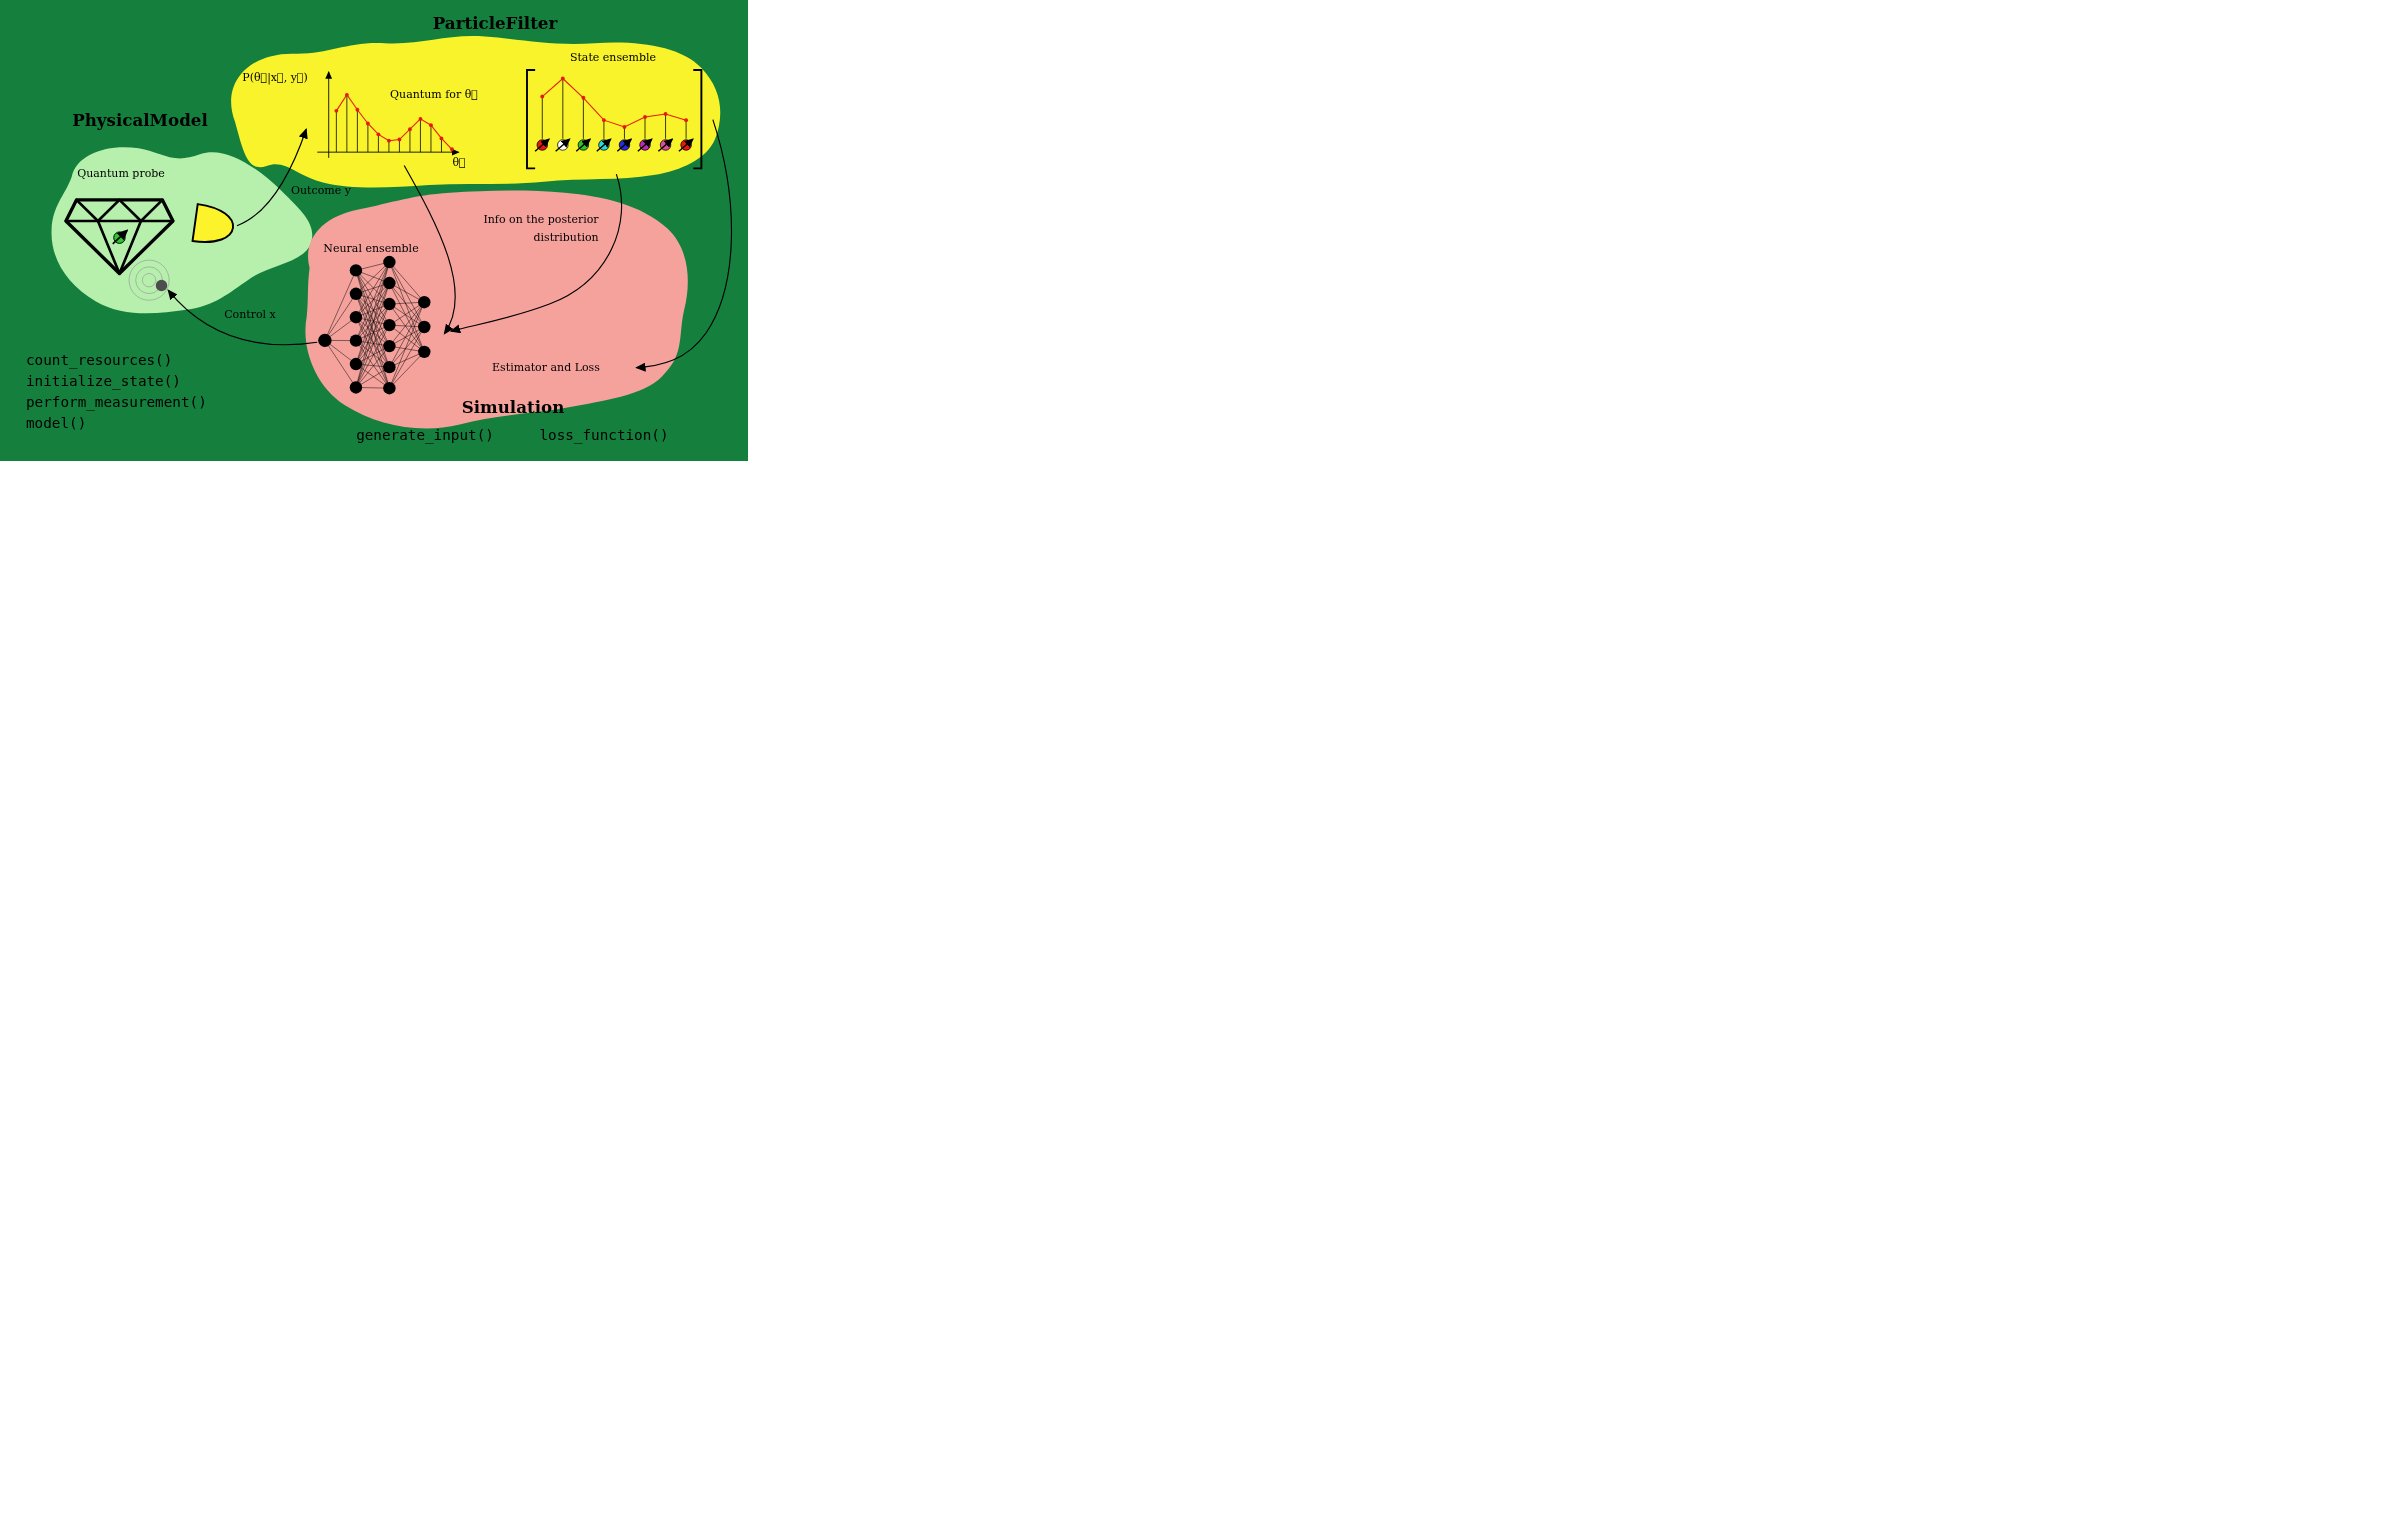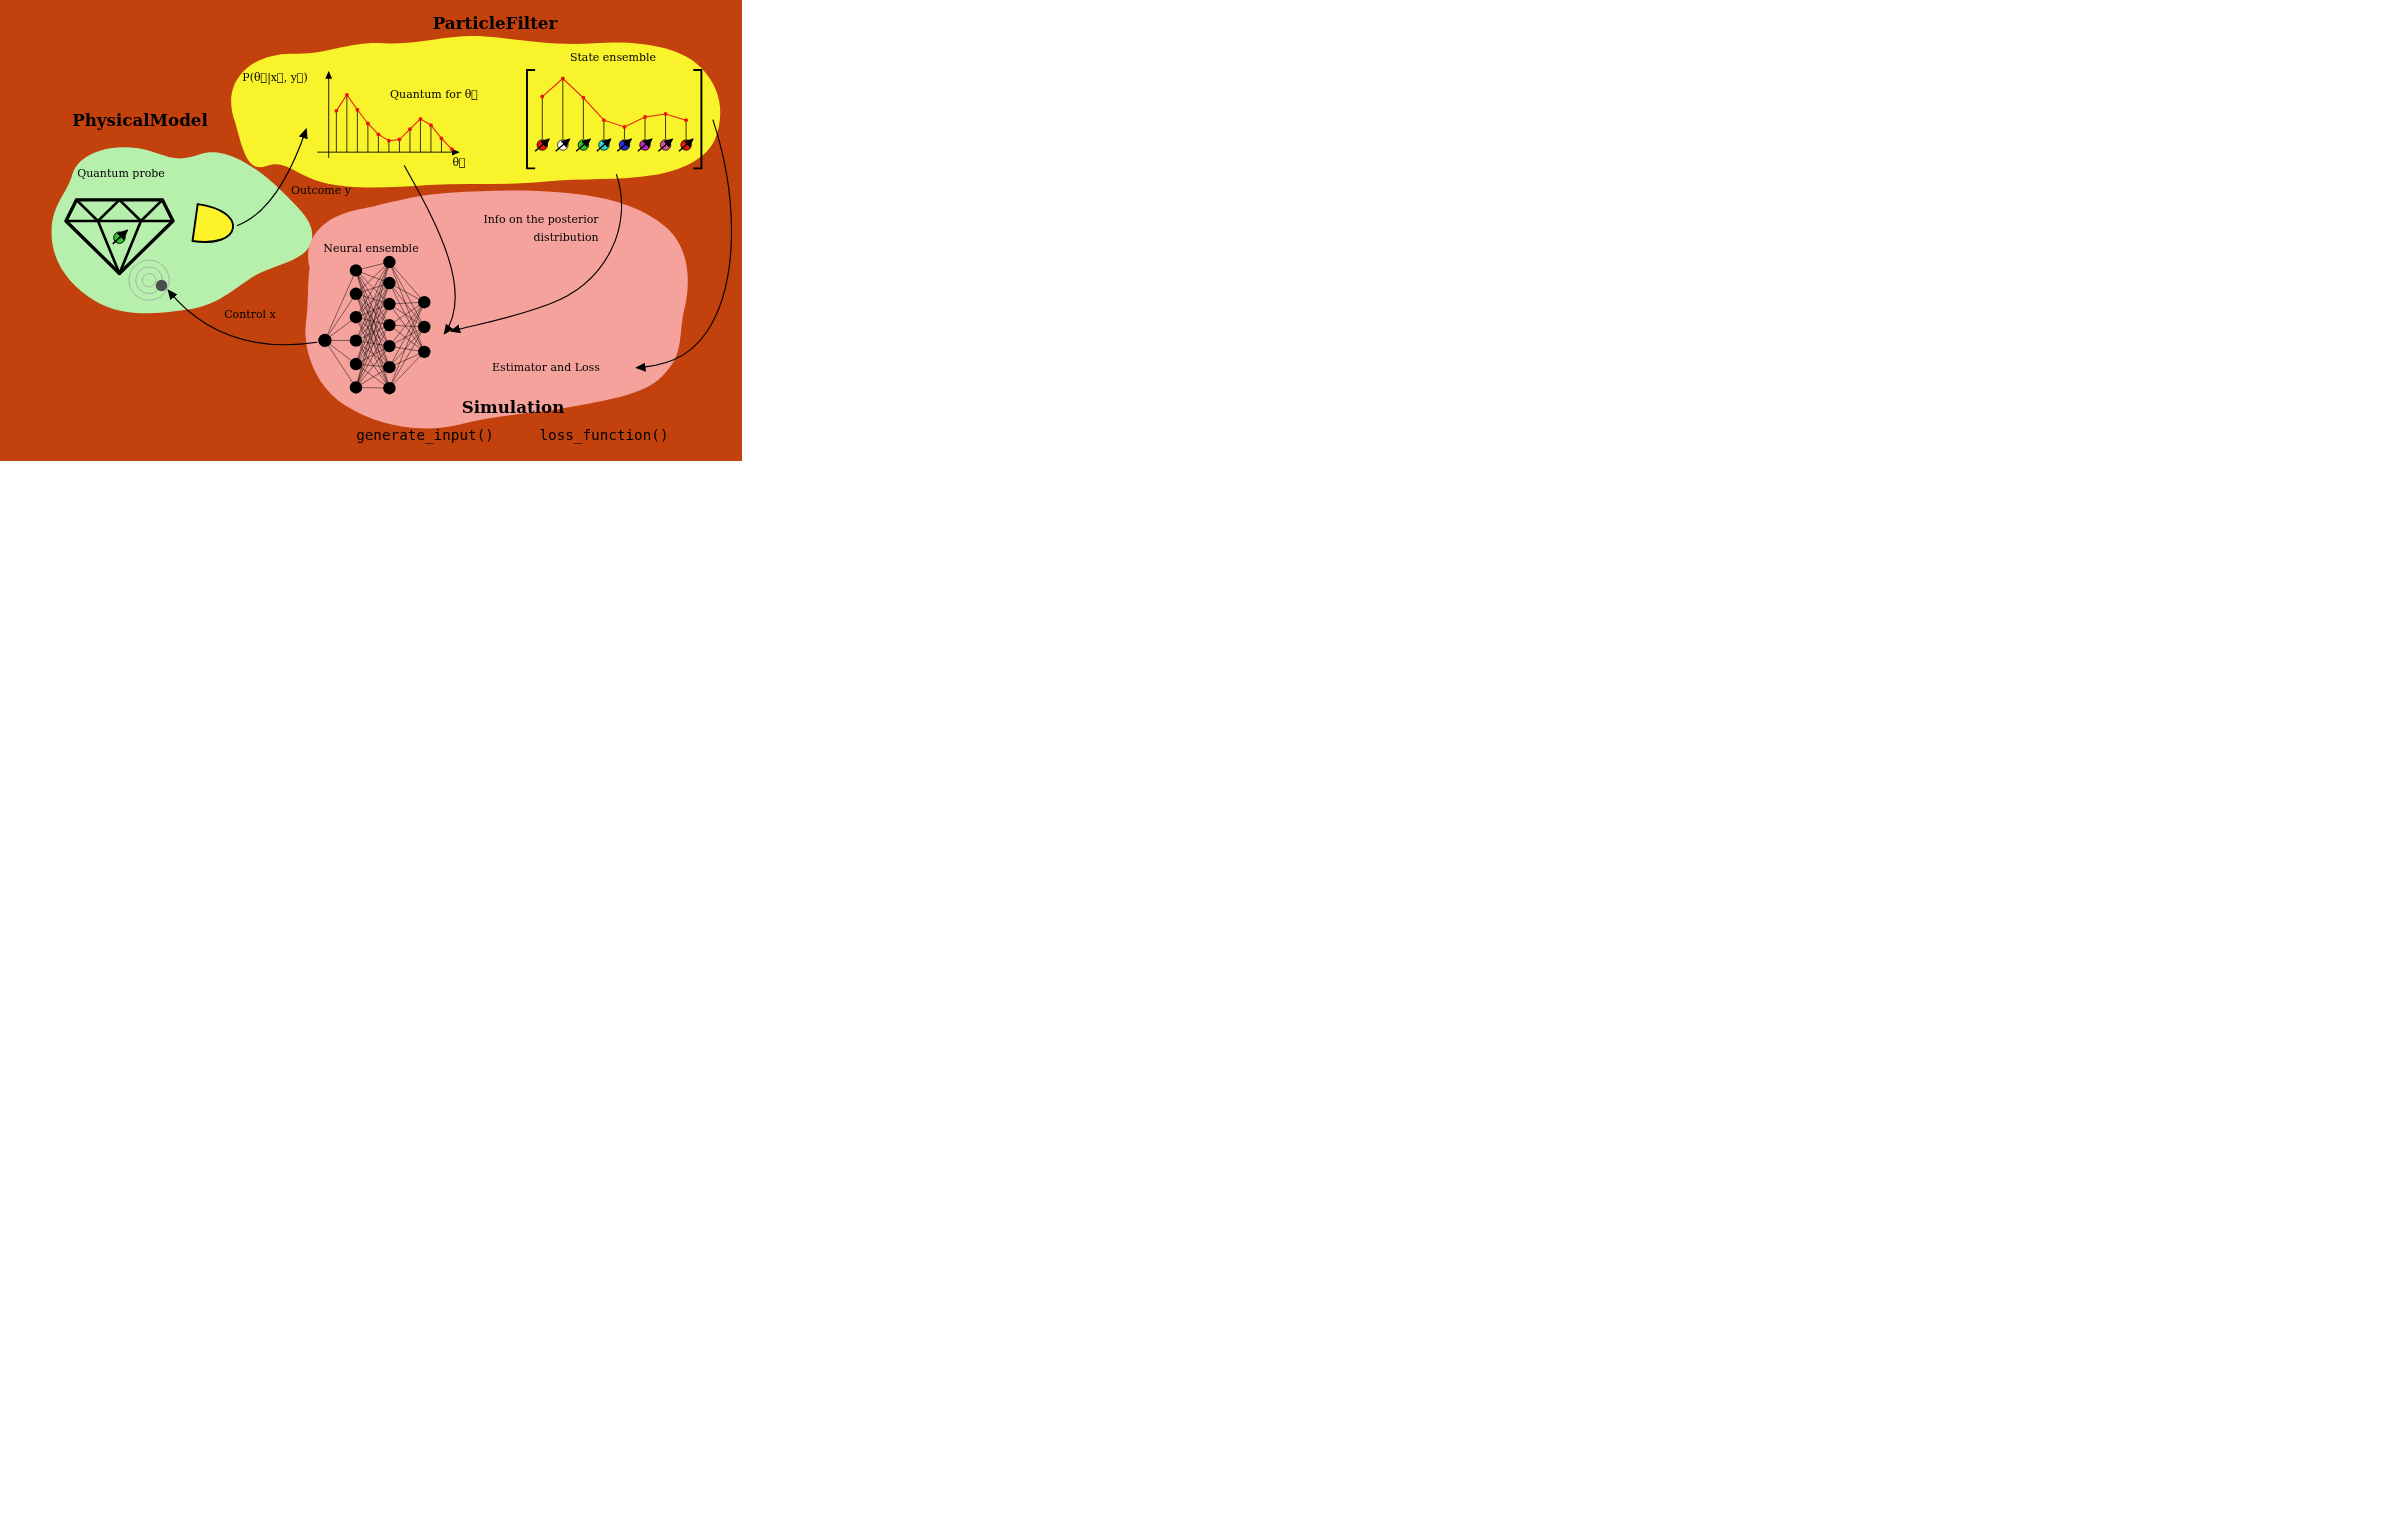--- a/index.html
+++ b/index.html
@@ -1,18 +1,18 @@
 <!DOCTYPE html>
 <html style="font-size:7.6px"><head>
 <meta charset="utf-8">
 <style>
   html,body{margin:0;padding:0;background:#ffffff;}
   .canvas{
-    position:relative;width:742px;height:461px;background:#c2410c;overflow:hidden;
-    font-family:"DejaVu Serif","Liberation Serif",serif;color:#000;
+    position:relative;width:742px;height:461px;background:#15803d;overflow:hidden;
+    font-family:"DejaVu Serif","Liberation Serif",serif;color:#000;padding-left:6px;
   }
   .canvas svg{position:absolute;left:0;top:0;}
   .lbl{position:absolute;transform:translate(-50%,-50%);white-space:nowrap;}
   .title{font-weight:bold;font-size:16.7px;}
   .t31{font-size:11px;}
   .it{}
   .mono{font-family:"DejaVu Sans Mono","Liberation Mono",monospace;font-size:14.3px;}
   .code-list{position:absolute;left:26px;top:350px;line-height:21px;}
   .info-box{text-align:right;line-height:18px;}
 </style>
@@ -252,15 +252,21 @@
   <div class="lbl t31" style="left:371px;top:248px">Neural ensemble</div>
   <div class="lbl t31 info-box" style="left:541px;top:229px">
     <div>Info on the posterior</div>
     <div>distribution</div>
   </div>
   <div class="lbl t31" style="left:546px;top:367px">Estimator and Loss</div>
   <div class="lbl title" style="left:513px;top:407px">Simulation</div>
   <div class="lbl mono" style="left:425px;top:435px">generate_input()</div>
   <div class="lbl mono" style="left:604px;top:435px">loss_function()</div>
 
+  <div class="code-list mono">
+    <div>count_resources()</div>
+    <div>initialize_state()</div>
+    <div>perform_measurement()</div>
+    <div>model()</div>
+  </div>
 
 </div>
 
 
 </body></html>

